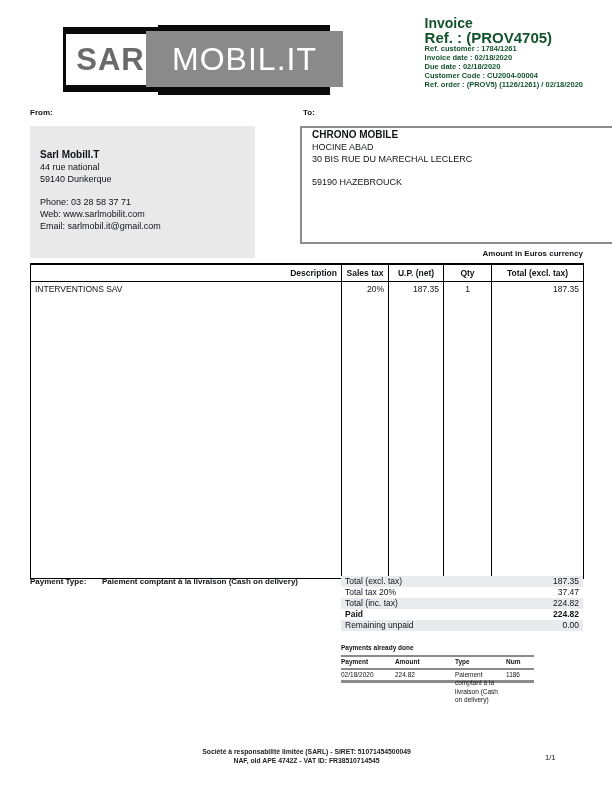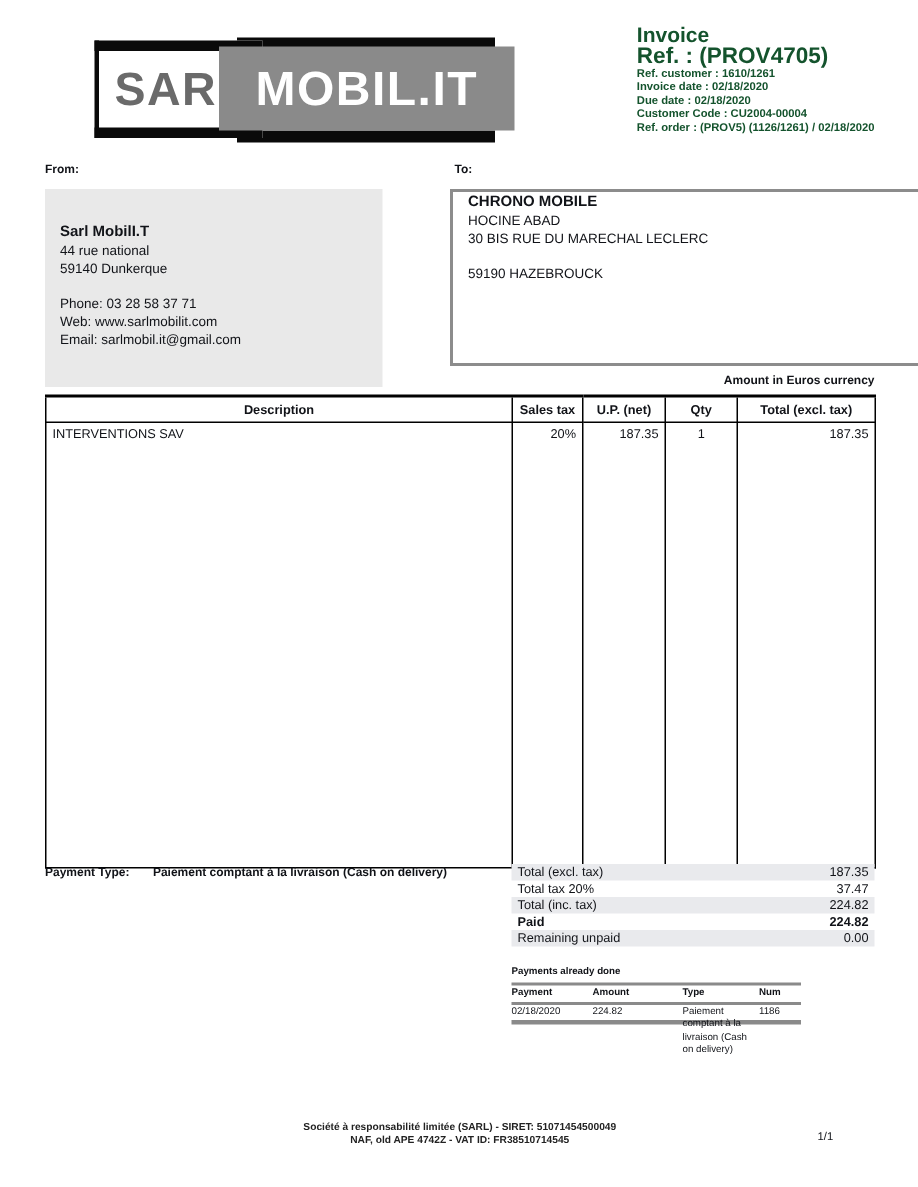--- a/index.html
+++ b/index.html
@@ -15,21 +15,21 @@
   .logo .sarl-box{
     position:absolute;left:0;top:2px;width:109px;height:51px;background:#ffffff;
     border-top:7px solid #0a0a0a;border-bottom:7px solid #0a0a0a;border-left:3px solid #0a0a0a;
     display:flex;align-items:center;justify-content:center;margin-left:36px;
   }
   .logo .sarl-box span{font-weight:bold;font-size:31px;color:#6a6a6a;letter-spacing:1px;}
   .logo .mobil-box{
     position:absolute;left:119px;top:6px;width:197px;height:56px;background:#8a8a8a;
     display:flex;align-items:center;justify-content:center;
   }
-  .logo .mobil-box span{font-weight:bold;font-size:32px;color:#ffffff;letter-spacing:1px;}
+  .logo .mobil-box span{font-weight:normal;font-size:32px;color:#ffffff;letter-spacing:1px;}
   
   .header-right{position:absolute;right:29px;top:16px;text-align:left;color:#14532d;}
   .header-right .title{font-size:14px;font-weight:bold;line-height:15px;}
   .header-right .ref{font-size:15px;font-weight:bold;line-height:13px;}
   .header-right .small{font-size:7.5px;font-weight:bold;line-height:9px;}
   
   .box-label{position:absolute;font-size:8px;font-weight:bold;}
   .from-box{
     position:absolute;left:30px;top:126px;width:225px;height:132px;background:#e9e9e9;
     padding:22px 10px;box-sizing:border-box;font-size:9px;line-height:12px;
@@ -43,21 +43,21 @@
   .spacer{height:11px;}
   
   .currency-note{position:absolute;right:29px;top:249px;font-size:8px;font-weight:bold;}
   
   .items{position:absolute;left:30px;top:263px;width:553px;border-collapse:collapse;table-layout:fixed;}
   .items th,.items td{border-left:1px solid #000;border-right:1px solid #000;padding:2px 4px;overflow:hidden;}
   .items th{
     border-top:2px solid #000;border-bottom:1.5px solid #000;
     font-size:8.5px;font-weight:bold;text-align:center;padding:3px 4px;
   }
-  .items th.left{text-align:center;margin-left:40px;}
+  .items th.left{text-align:right;margin-left:40px;}
   .items td{font-size:8.5px;vertical-align:top;}
   .items td.left{text-align:left;}
   .items td.right{text-align:right;}
   .items td.center{text-align:center;}
   .items tr.filler td{height:278px;border-bottom:1px solid #000;}
   
   .payment-type{
     position:absolute;left:30px;top:577px;width:268px;display:flex;justify-content:space-between;
     font-size:8px;font-weight:bold;
   }
@@ -93,21 +93,21 @@
       <span>SARL</span>
     </div>
     <div class="mobil-box">
       <span>MOBIL.IT</span>
     </div>
   </div>
 
   <div class="header-right">
     <div class="title">Invoice</div>
     <div class="ref">Ref. : (PROV4705)</div>
-    <div class="small">Ref. customer : 1610/1261</div>
+    <div class="small">Ref. customer : 1784/1261</div>
     <div class="small">Invoice date : 02/18/2020</div>
     <div class="small">Due date : 02/18/2020</div>
     <div class="small">Customer Code : CU2004-00004</div>
     <div class="small">Ref. order : (PROV5) (1126/1261) / 02/18/2020</div>
   </div>
 
   <div class="box-label" style="left:30px;top:108px;">From:</div>
   <div class="from-box">
     <div class="name">Sarl MobilI.T</div>
     <div>44 rue national</div>

